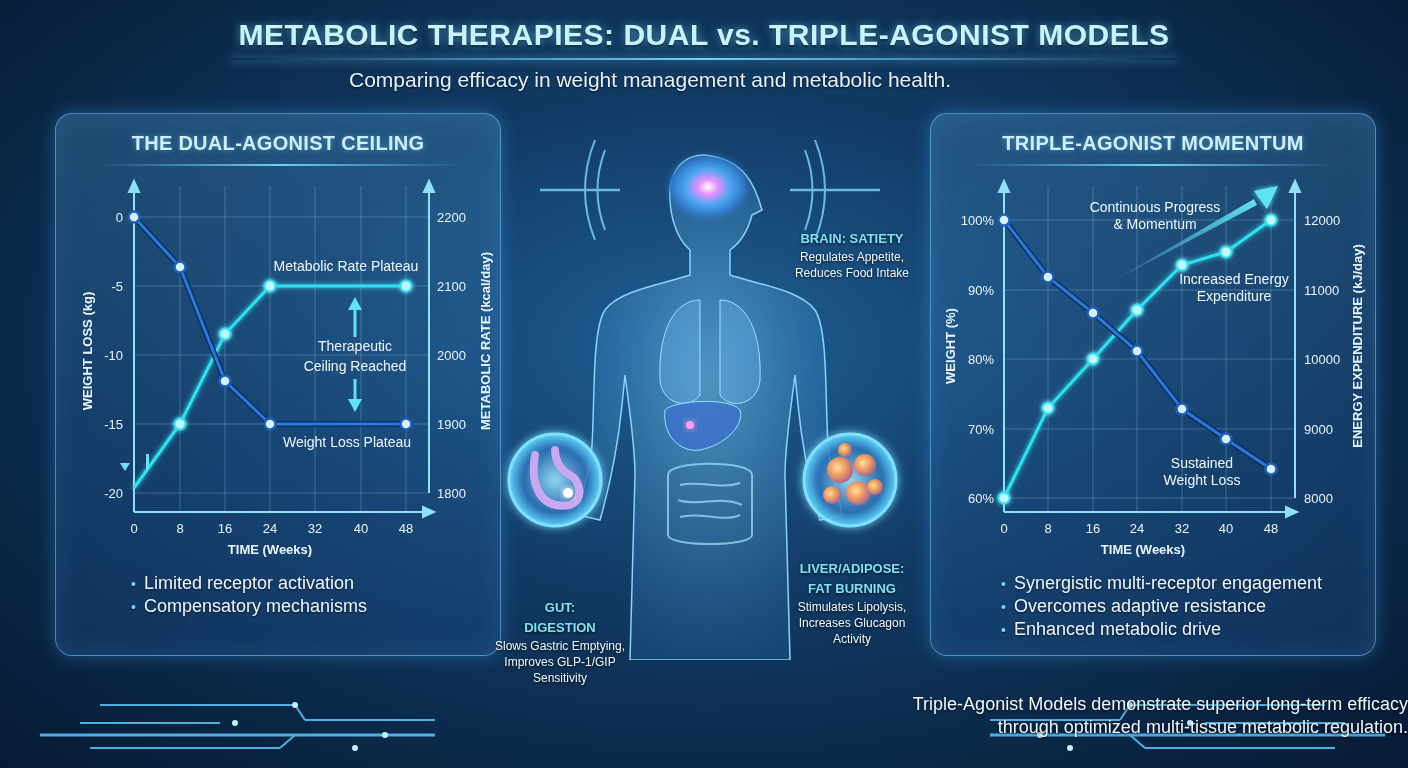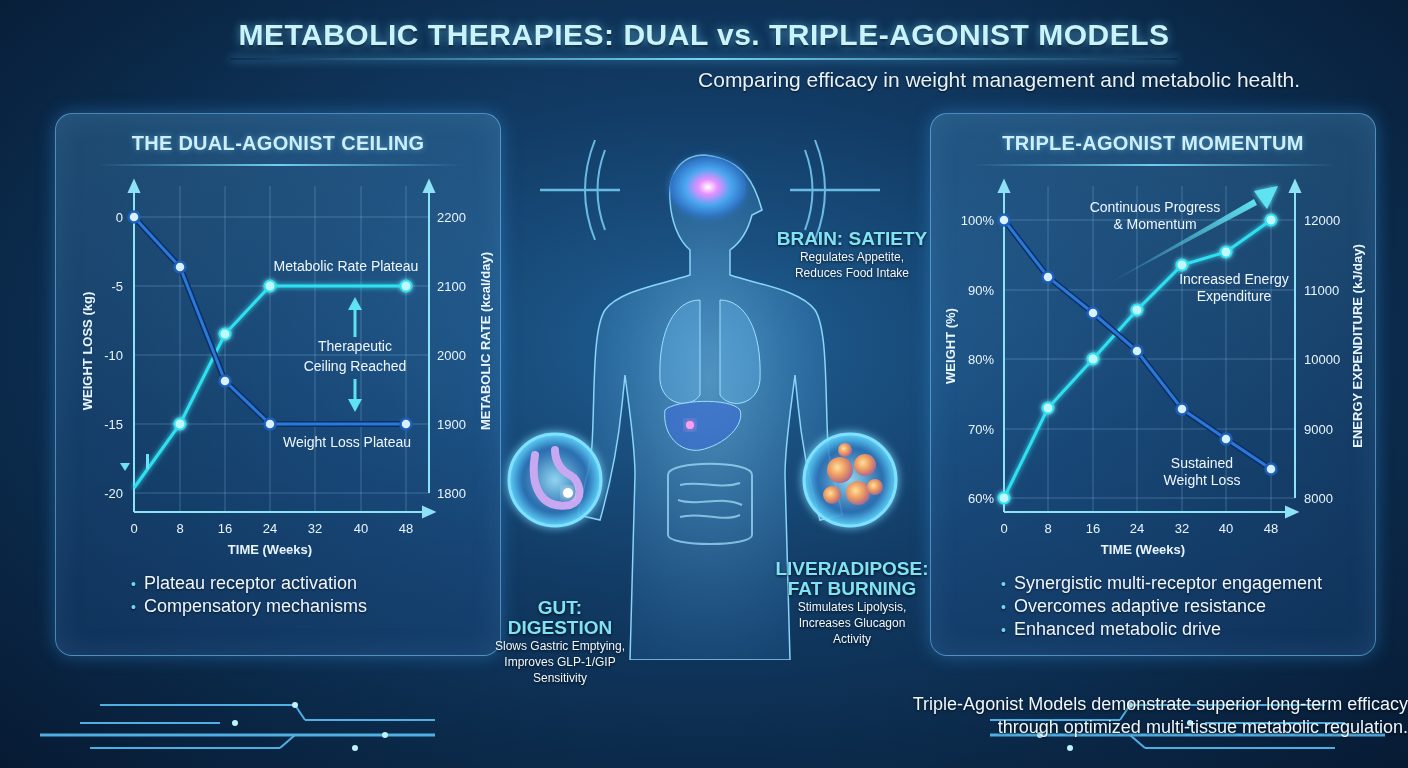--- a/index.html
+++ b/index.html
@@ -14,21 +14,21 @@
     position: absolute; left: 0; top: 18px; width: 1408px; text-align: center;
     font-size: 30px; font-weight: bold; letter-spacing: 0.5px; color: #c9f3ff;
     text-shadow: 0 0 10px rgba(120,220,255,0.6), 0 2px 2px rgba(0,0,0,0.6);
   }
   .title-line {
     position: absolute; left: 230px; top: 58px; width: 948px; height: 2px;
     background: linear-gradient(90deg, rgba(60,180,255,0) 0%, rgba(120,220,255,0.95) 50%, rgba(60,180,255,0) 100%);
     box-shadow: 0 0 10px rgba(100,210,255,0.8);
   }
   .subtitle {
-    position: absolute; left: 0; top: 68px; width: 1300px; text-align: right;
+    position: absolute; left: 0; top: 68px; width: 1300px; text-align: center;
     font-size: 21px; color: #e6f2fb; text-shadow: 0 1px 2px rgba(0,0,0,0.7);
   }
   .panel {
     position: absolute; top: 113px; width: 446px; height: 543px;
     border-radius: 17px;
     border: 1.5px solid rgba(120,200,255,0.55);
     background: linear-gradient(180deg, rgba(70,140,190,0.35) 0%, rgba(40,100,160,0.3) 60%, rgba(30,80,140,0.35) 100%);
     box-shadow: 0 0 18px rgba(60,170,255,0.35), inset 0 0 30px rgba(120,200,255,0.12);
   }
   .panel-left { left: 55px; }
@@ -50,21 +50,21 @@
   .bullets li::before { content: "•"; color: #6fd8f5; margin-right: 8px; font-size: 14px; }
   .panel-right .bullets { left: 70px; }
   svg.chart { position: absolute; left: 0; top: 0; overflow: visible; }
   .axis-label { font-family: "Liberation Sans", sans-serif; font-size: 13px; fill: #e8f5ff; }
   .axis-title { font-family: "Liberation Sans", sans-serif; font-size: 13px; font-weight: bold; fill: #e8f5ff; }
   .annot { font-family: "Liberation Sans", sans-serif; font-size: 14px; fill: #eef7ff; }
   .center-label {
     position: absolute; text-align: center;
     text-shadow: 0 1px 3px rgba(0,0,0,0.8);
   }
-  .center-label .head { font-size: 19px; font-weight: bold; color: #7fe3f5; line-height: 20px; }
+  .center-label .head { font-size: 13px; font-weight: bold; color: #7fe3f5; line-height: 20px; }
   .center-label .desc { font-size: 12px; color: #f0f8ff; line-height: 16px; }
   .footer {
     position: absolute; top: 693px; left: 0; width: 1408px; text-align: right;
     font-size: 18px; line-height: 23px; color: #eef7ff; text-shadow: 0 1px 3px rgba(0,0,0,0.7);
   }
   .circuit { position: absolute; top: 685px; }
 </style>
 </head>
 <body>
 
@@ -168,21 +168,21 @@
         <polygon points="354,296 347,309 361,309"></polygon>
         <line x1="354" y1="378" x2="354" y2="402" stroke="#5fe2f2" stroke-width="3"></line>
         <polygon points="354,411 347,398 361,398"></polygon>
       </g>
       <text class="annot" x="354" y="350" text-anchor="middle">Therapeutic</text>
       <text class="annot" x="354" y="370" text-anchor="middle">Ceiling Reached</text>
       <text class="annot" x="346" y="446" text-anchor="middle">Weight Loss Plateau</text>
     </g>
   </svg>
   <ul class="bullets">
-    <li>Plateau receptor activation</li>
+    <li>Limited receptor activation</li>
     <li>Compensatory mechanisms</li>
   </ul>
 </div>
 
 <div class="panel panel-right">
   <div class="panel-title">TRIPLE-AGONIST MOMENTUM</div>
   <div class="panel-rule"></div>
   <svg class="chart" width="446" height="460">
     <defs>
       <filter id="glowR" x="-50%" y="-50%" width="200%" height="200%">

